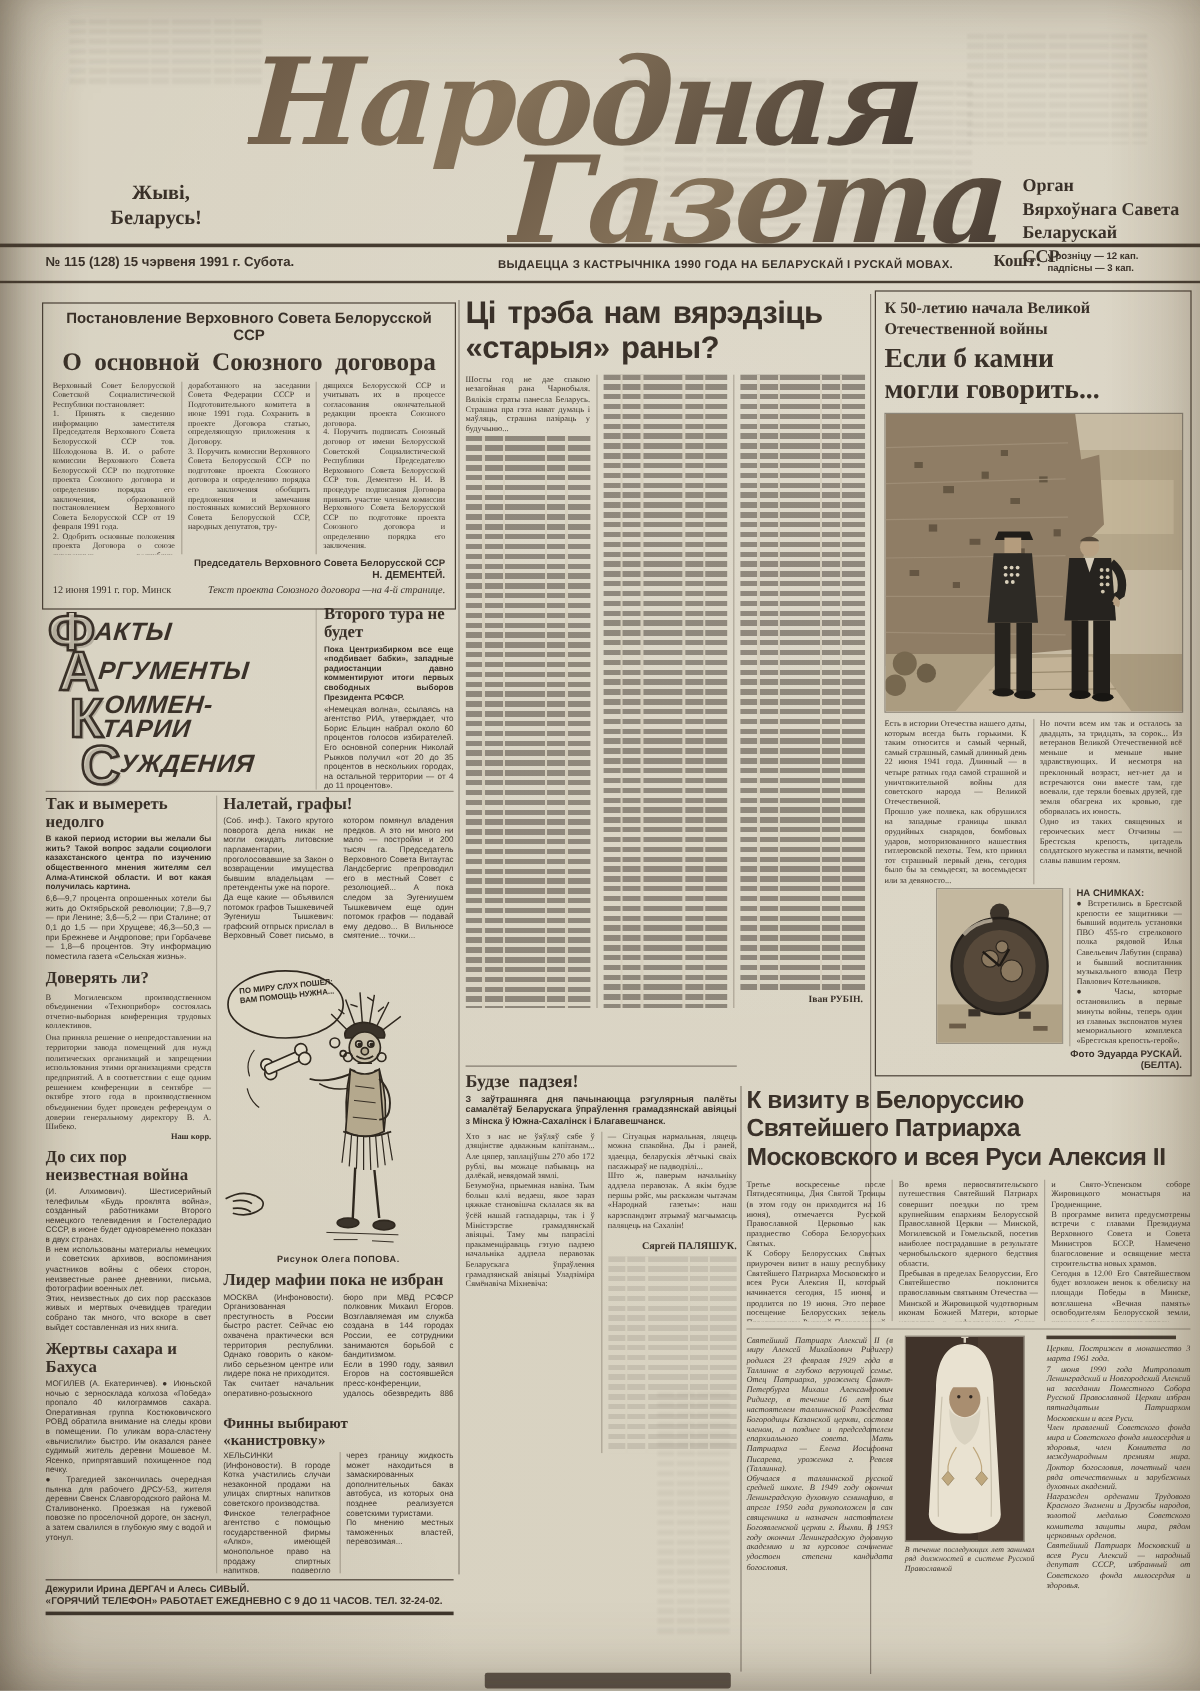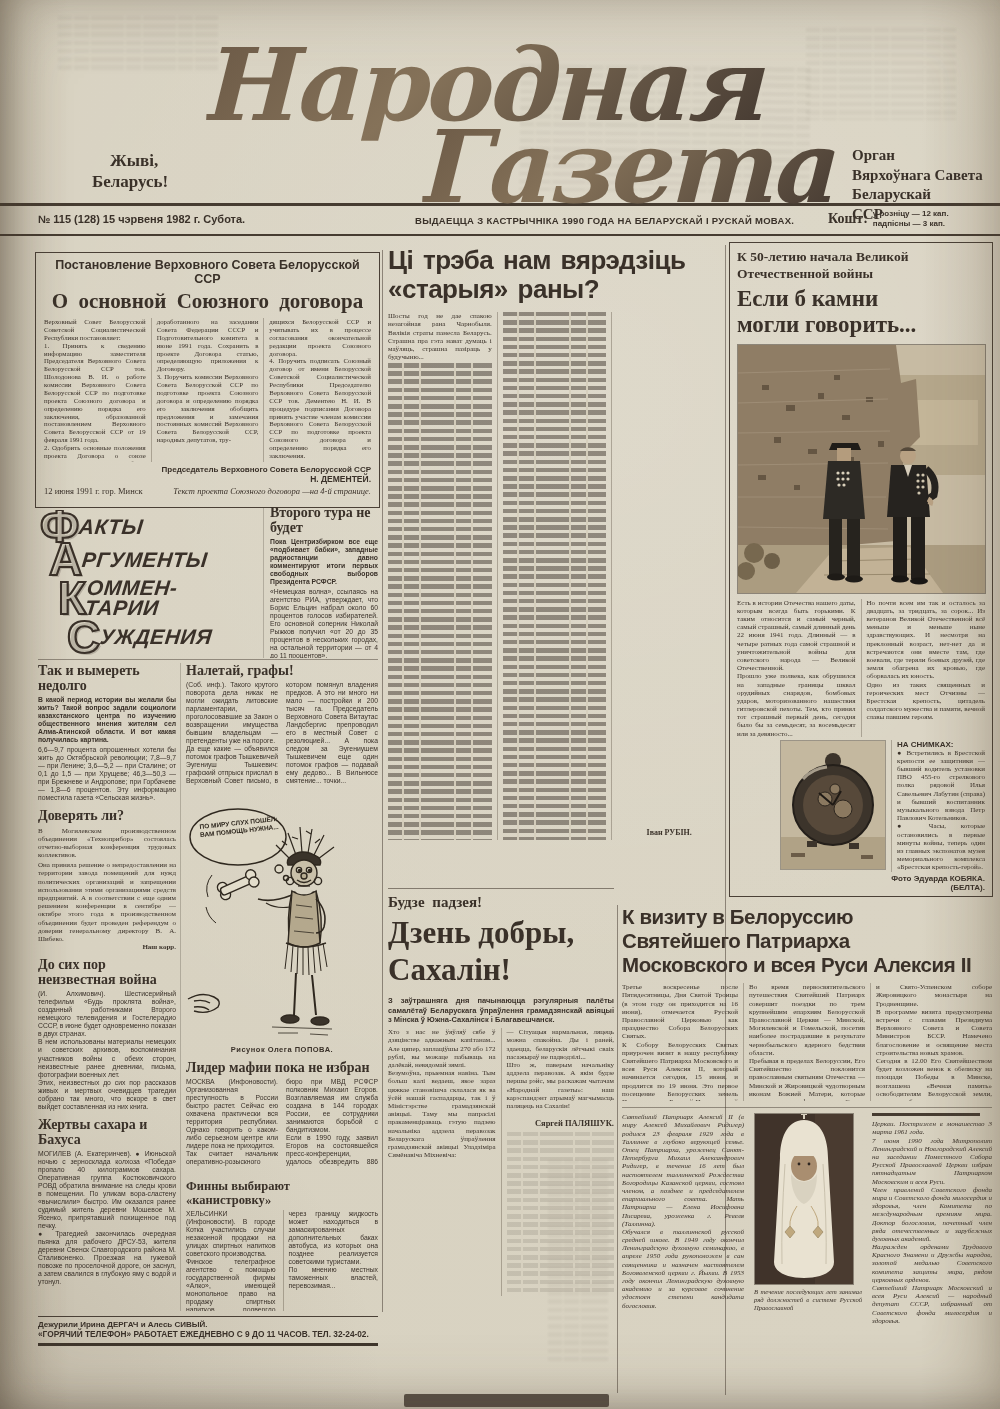--- a/index.html
+++ b/index.html
@@ -60,21 +60,21 @@
   <div class="abs b" style="left:852px;top:146px;font-size:15px;line-height:1.3;z-index:3;">
     <div>Орган</div>
     <div>Вярхоўнага Савета</div>
     <div>Беларускай</div>
     <div>ССР</div>
   </div>
 
   <div class="abs rule" style="left:0;top:203px;width:1000px;height:3px;"></div>
   <div class="abs rule" style="left:0;top:234px;width:1000px;height:2px;"></div>
 
-  <div class="abs sans b" style="left:38px;top:213px;font-size:11px;z-index:4;">№ 115 (128) 15 чэрвеня 1982 г. Субота.</div>
+  <div class="abs sans b" style="left:38px;top:213px;font-size:11px;z-index:4;">№ 115 (128) 15 чэрвеня 1991 г. Субота.</div>
   <div class="abs sans b" style="left:415px;top:215px;width:380px;font-size:9.5px;letter-spacing:.3px;z-index:4;">ВЫДАЕЦЦА З КАСТРЫЧНІКА 1990 ГОДА НА БЕЛАРУСКАЙ І РУСКАЙ МОВАХ.</div>
 
   <div class="abs" style="left:828px;top:209px;z-index:4;display:flex;align-items:center;gap:5px;">
     <span class="b" style="font-size:14px;">Кошт:</span>
     <span class="sans b" style="font-size:8px;line-height:1.25;">
       <span style="display:block;">у розніцу — 12 кап.</span>
       <span style="display:block;">падпісны — 3 кап.</span>
     </span>
   </div>
 
@@ -249,31 +249,29 @@
     <div class="sans b pre" style="font-size:26px;line-height:1.12;letter-spacing:-.5px;word-spacing:3px;margin:6px 0 8px 0;">Ці трэба нам вярэдзіць
 «старыя» раны?</div>
     <div style="display:flex;height:528px;overflow:hidden;">
       <div style="flex:1;padding-right:5px;display:flex;flex-direction:column;">
         <div class="col t7">Шосты год не дае спакою незагойная рана Чарнобыля. Вялікія страты панесла Беларусь. Страшна пра гэта нават думаць і маўляць, страшна пазіраць у будучыню...</div>
         <div class="fx" style="flex:1;margin-top:2px;"></div>
       </div>
       <div class="colsep" style="flex:1;padding-right:5px;">
         <div class="fx" style="height:100%;"></div>
       </div>
-      <div class="colsep" style="flex:1;display:flex;flex-direction:column;align-items:center;">
+      <div class="colsep" style="flex:1;display:flex;flex-direction:column;">
         <div class="fx" style="flex:1;"></div>
         <div class="b" style="font-size:8px;text-align:right;padding:3px 2px;">Іван РУБІН.</div>
       </div>
     </div>
   </div>
 
   <div class="abs" style="left:388px;top:888px;width:226px;border-top:1px solid rgba(74,64,54,.6);padding-top:5px;">
     <div class="b" style="font-size:15px;word-spacing:4px;">Будзе падзея!</div>
-    <div class="headline-serif pre" style="font-size:31px;line-height:1.18;margin:4px 0 8px 0;">Дзень добры,
-Сахалін!</div>
     <div class="sans b just" style="font-size:7.5px;line-height:1.25;">З заўтрашняга дня пачынаюцца рэгулярныя палёты самалётаў Беларускага ўпраўлення грамадзянскай авіяцыі з Мінска ў Южна-Сахалінск і Благавешчанск.</div>
     <div style="display:flex;height:268px;overflow:hidden;margin-top:4px;">
       <div class="col pre t7" style="flex:1;padding-right:5px;">Хто з нас не ўяўляў сябе ў дзяцінстве адважным капітанам... Але цяпер, заплаціўшы 270 або 172 рублі, вы можаце пабываць на далёкай, невядомай зямлі.
 Безумоўна, прыемная навіна. Тым больш калі ведаеш, якое зараз цяжкае становішча склалася як ва ўсёй нашай гаспадарцы, так і ў Міністэрстве грамадзянскай авіяцыі. Таму мы папрасілі пракаменціраваць гэтую падзею начальніка аддзела перавозак Беларускага ўпраўлення грамадзянскай авіяцыі Уладзіміра Сямёнавіча Міхневіча:</div>
       <div class="colsep" style="flex:1;display:flex;flex-direction:column;">
         <div class="col pre t7">— Сітуацыя нармальная, ляцець можна спакойна. Ды і раней, здаецца, беларускія лётчыкі сваіх пасажыраў не падводзілі...
 Што ж, паверым начальніку аддзела перавозак. А якім будзе першы рэйс, мы раскажам чытачам «Народнай газеты»: наш карэспандэнт атрымаў магчымасць паляцець на Сахалін!</div>
         <div class="b" style="font-size:8.5px;text-align:right;margin-top:8px;">Сяргей ПАЛЯШУК.</div>
         <div class="fx" style="flex:1;margin-top:4px;opacity:.25;"></div>
       </div>
@@ -382,21 +380,21 @@
         <rect x="10" y="112" width="14" height="4" fill="#6b5c48"></rect>
           <rect x="80" y="114" width="12" height="4" fill="#6b5c48"></rect>
       </svg>
       <div class="colsep clip" style="flex:1;margin-left:5px;">
         <div class="sans b" style="font-size:8px;">НА СНИМКАХ:</div>
         <div class="col t7">● Встретились в Брестской крепости ее защитники — бывший водитель установки ПВО 455-го стрелкового полка рядовой Илья Савельевич Лабутин (справа) и бывший воспитанник музыкального взвода Петр Павлович Котельников.</div>
         <div class="col t7">● Часы, которые остановились в первые минуты войны, теперь один из главных экспонатов музея мемориального комплекса «Брестская крепость-герой».</div>
       </div>
     </div>
     <div style="text-align:right;margin-top:2px;">
-      <span class="sans b" style="font-size:8px;display:block;">Фото Эдуарда КОБЯКА.</span>
+      <span class="sans b" style="font-size:8px;display:block;">Фото Эдуарда РУСКАЙ.</span>
       <span class="sans b" style="font-size:8px;display:block;">(БЕЛТА).</span>
     </div>
   </div>
 
   <div class="abs" style="left:622px;top:905px;width:370px;">
     <div class="sans b pre" style="font-size:20.5px;line-height:1.16;letter-spacing:-.4px;">К визиту в Белоруссию
 Святейшего Патриарха
 Московского и всея Руси Алексия II</div>
     <div style="display:flex;height:118px;overflow:hidden;margin-top:7px;">
       <div class="col pre t7" style="flex:1;padding-right:5px;">Третье воскресенье после Пятидесятницы, Дня Святой Троицы (в этом году он приходится на 16 июня), отмечается Русской Православной Церковью как празднество Собора Белорусских Святых.

